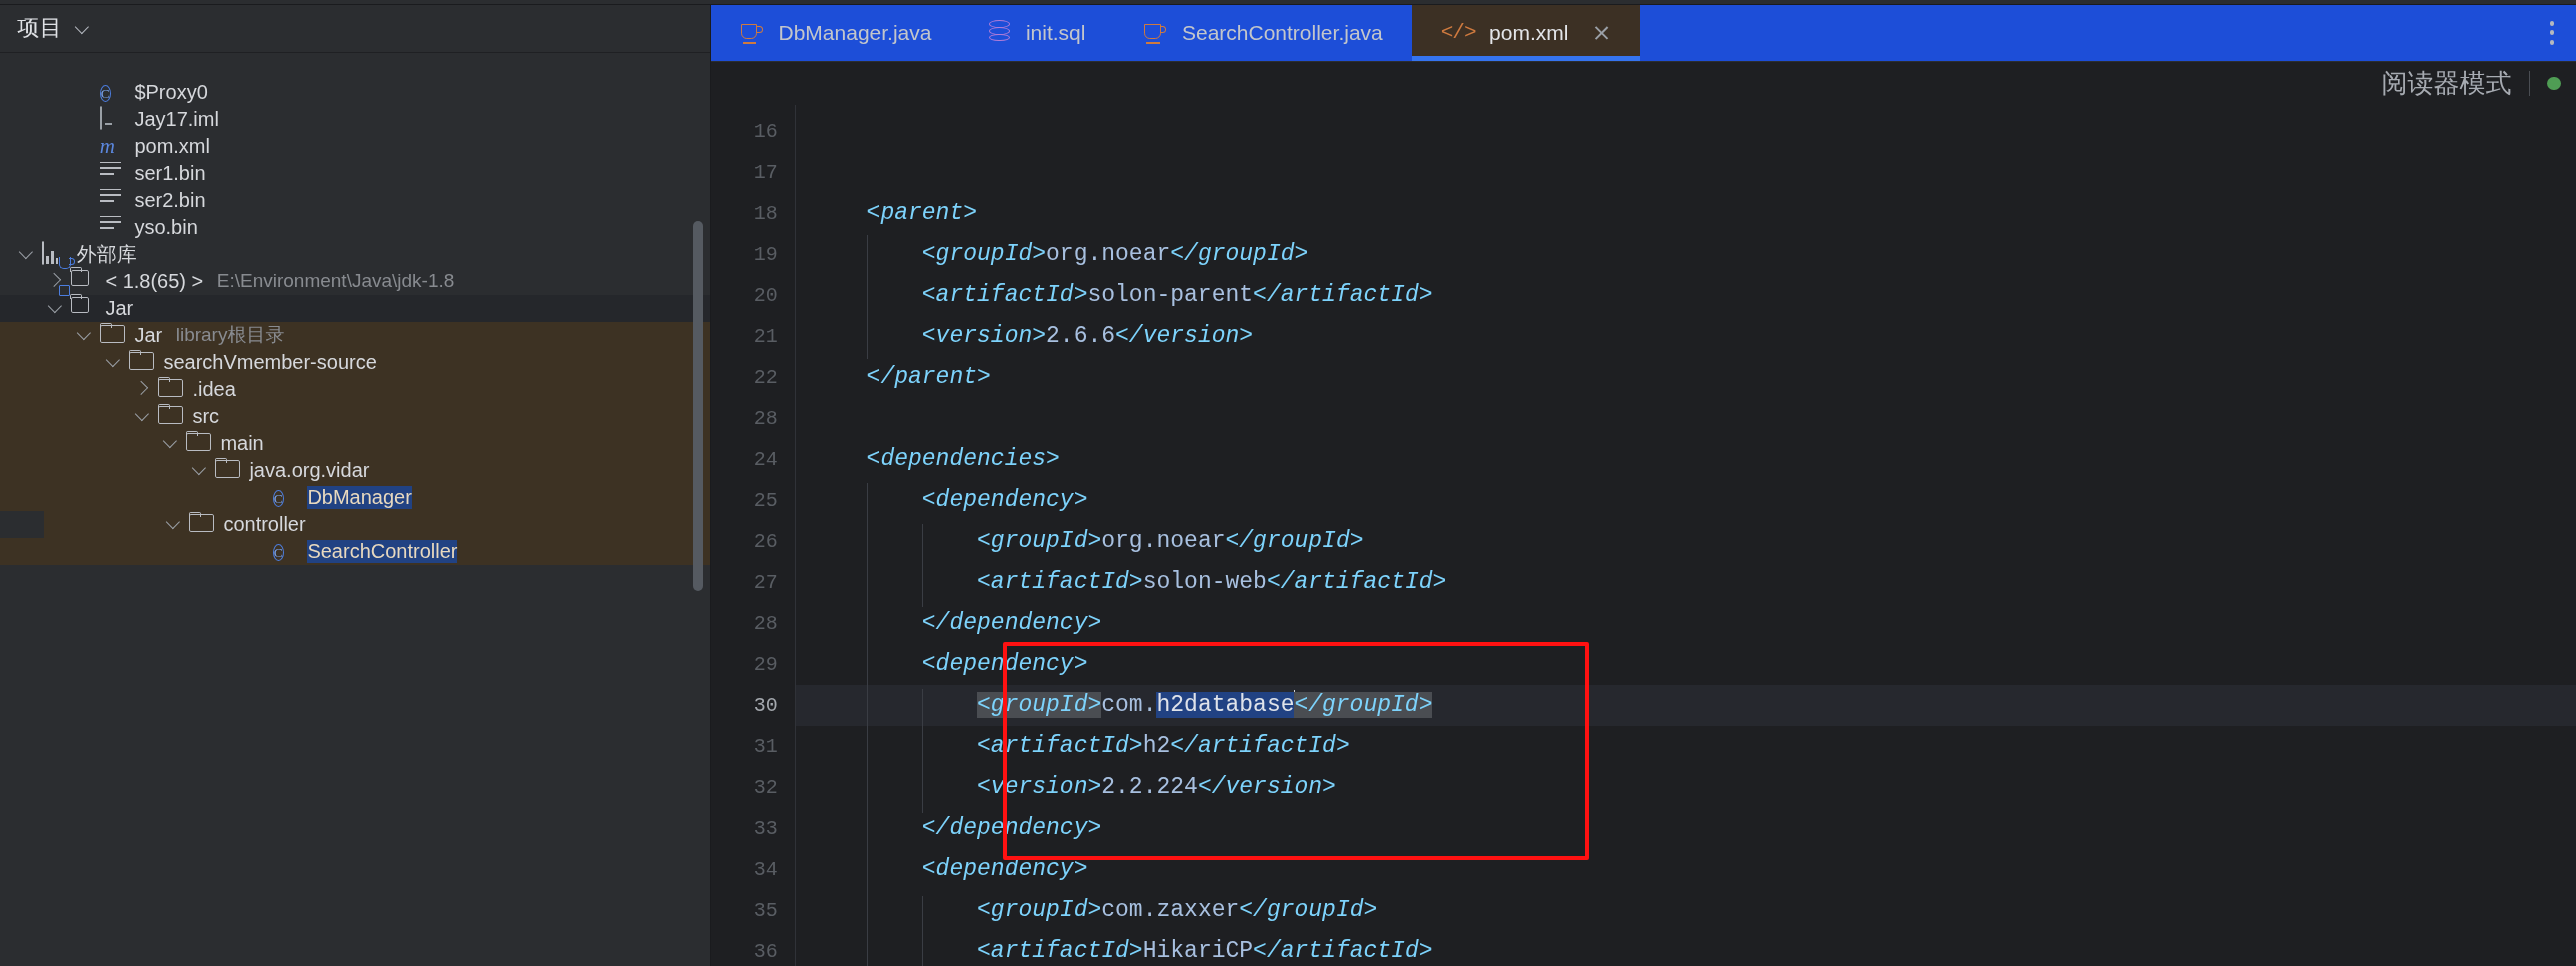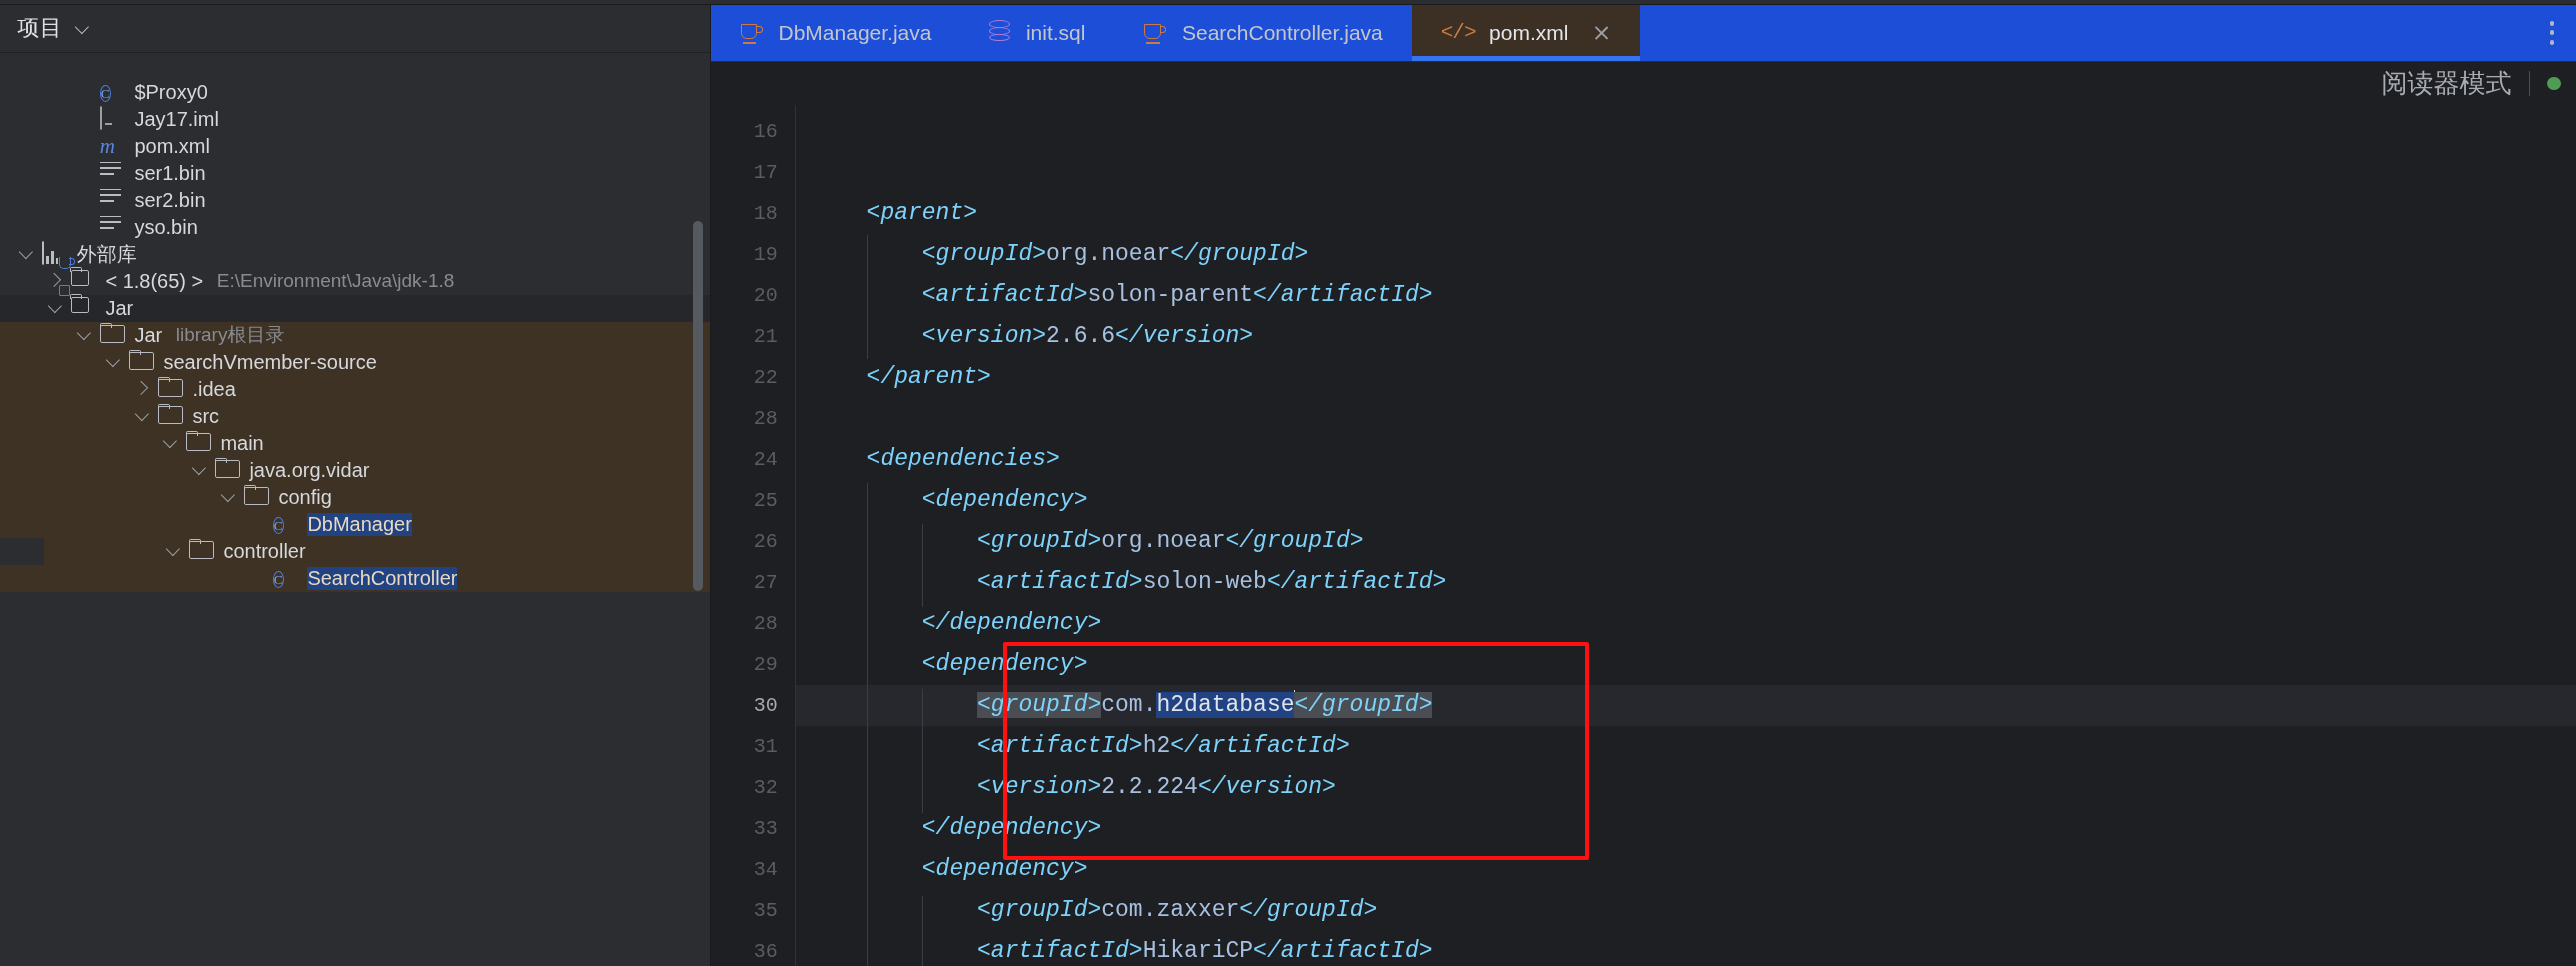--- a/index.html
+++ b/index.html
@@ -300,25 +300,20 @@
           </div>
           <div class="row hl-brown" style="padding-left: 161px;">
             <span class="tw open"></span>
             <span class="ic"><span class="ic-folder outline"></span></span>
             <span class="lbl">main</span>
           </div>
           <div class="row hl-brown" style="padding-left: 190px;">
             <span class="tw open"></span>
             <span class="ic"><span class="ic-folder outline"></span></span>
             <span class="lbl">java.org.vidar</span>
-          </div>
-          <div class="row hl-brown" style="padding-left: 219px;">
-            <span class="tw open"></span>
-            <span class="ic"><span class="ic-folder outline"></span></span>
-            <span class="lbl">config</span>
           </div>
           <div class="row hl-brown" style="padding-left: 248px;">
             <span class="tw none"></span>
             <span class="ic"><span class="ic-class">C</span></span>
             <span class="lbl sel">DbManager</span>
           </div>
           <div class="row hl-brown" style="padding-left: 120px; margin-left: 44px;">
             <span class="tw open"></span>
             <span class="ic"><span class="ic-folder outline"></span></span>
             <span class="lbl">controller</span>

